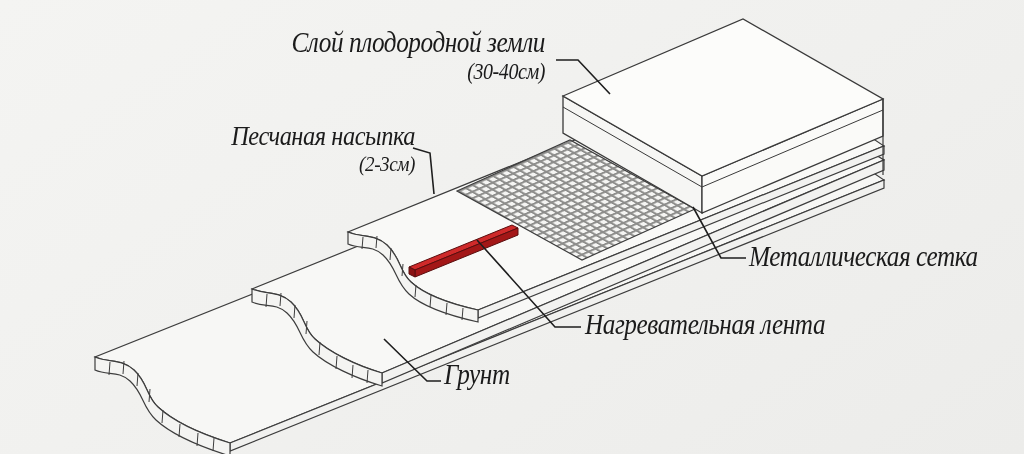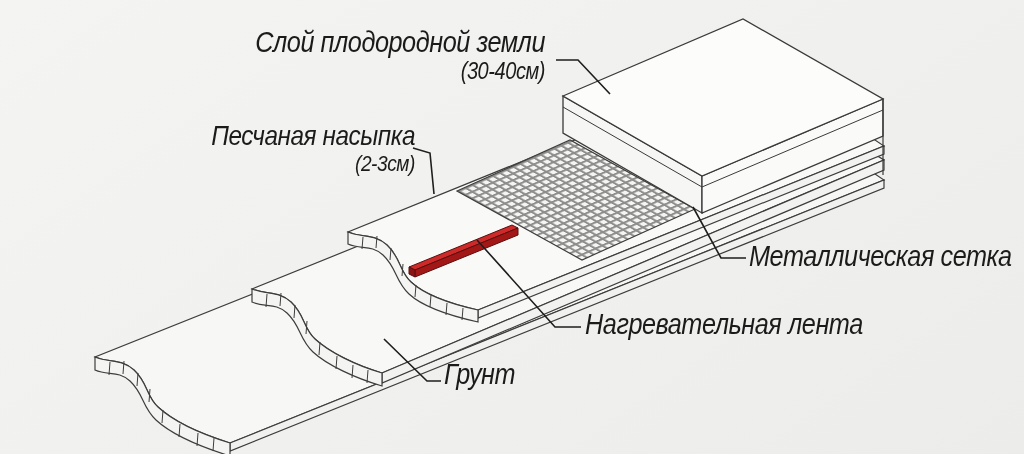--- a/index.html
+++ b/index.html
@@ -1,18 +1,18 @@
 <!DOCTYPE html>
 <html><head>
 <meta charset="utf-8">
 <style>
   html,body{margin:0;padding:0;background:#e4e4e2;}
   .stage{position:relative;width:1024px;height:454px;overflow:hidden;
          background:linear-gradient(145deg,#f4f4f2 0%,#f0f0ee 55%,#ececea 100%);
-         font-family:Liberation Sans, sans-serif;}
+         font-family:Liberation Serif, serif;}
   .stage svg{position:absolute;left:0;top:0;}
   .lbl{position:absolute;color:#1b1b1b;font-style:italic;white-space:nowrap;line-height:1.02;}
   .lbl .main{font-size:29px;font-weight:400;letter-spacing:-0.5px;}
   .lbl .dim{font-size:23px;font-weight:400;letter-spacing:-0.5px;margin-top:2px;}
   .ra{text-align:right;transform:scaleX(0.87);transform-origin:100% 0;}
   .la{transform:scaleX(0.87);transform-origin:0 0;}
 </style>
 </head>
 <body>
 

